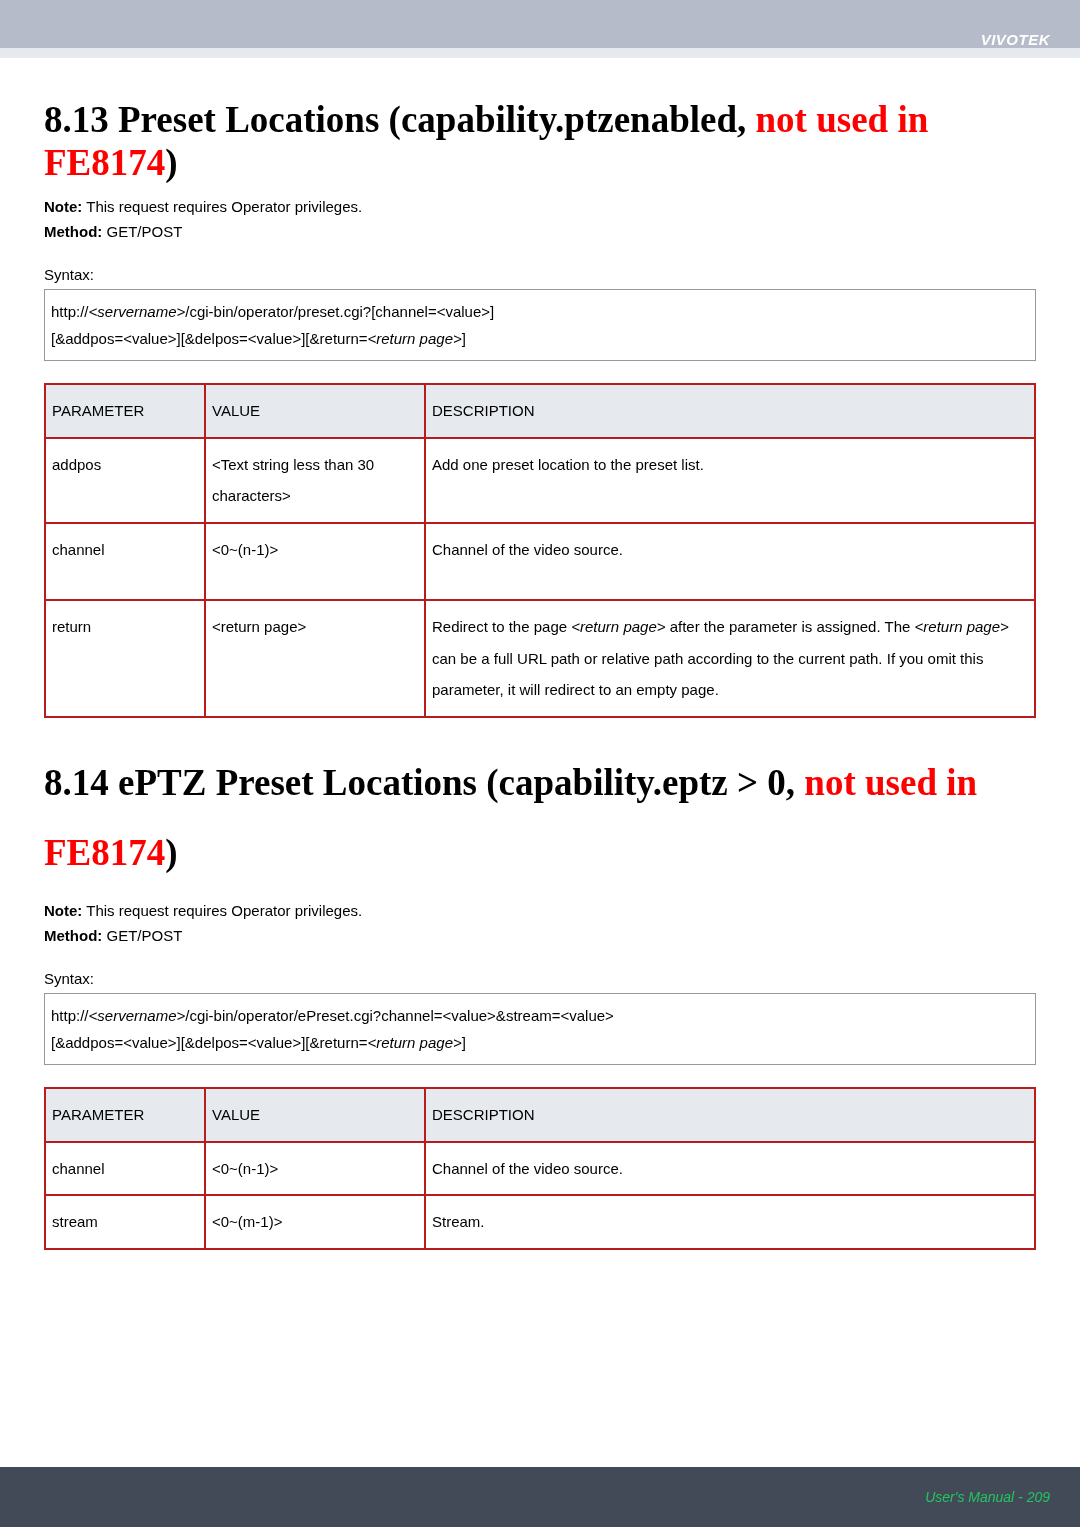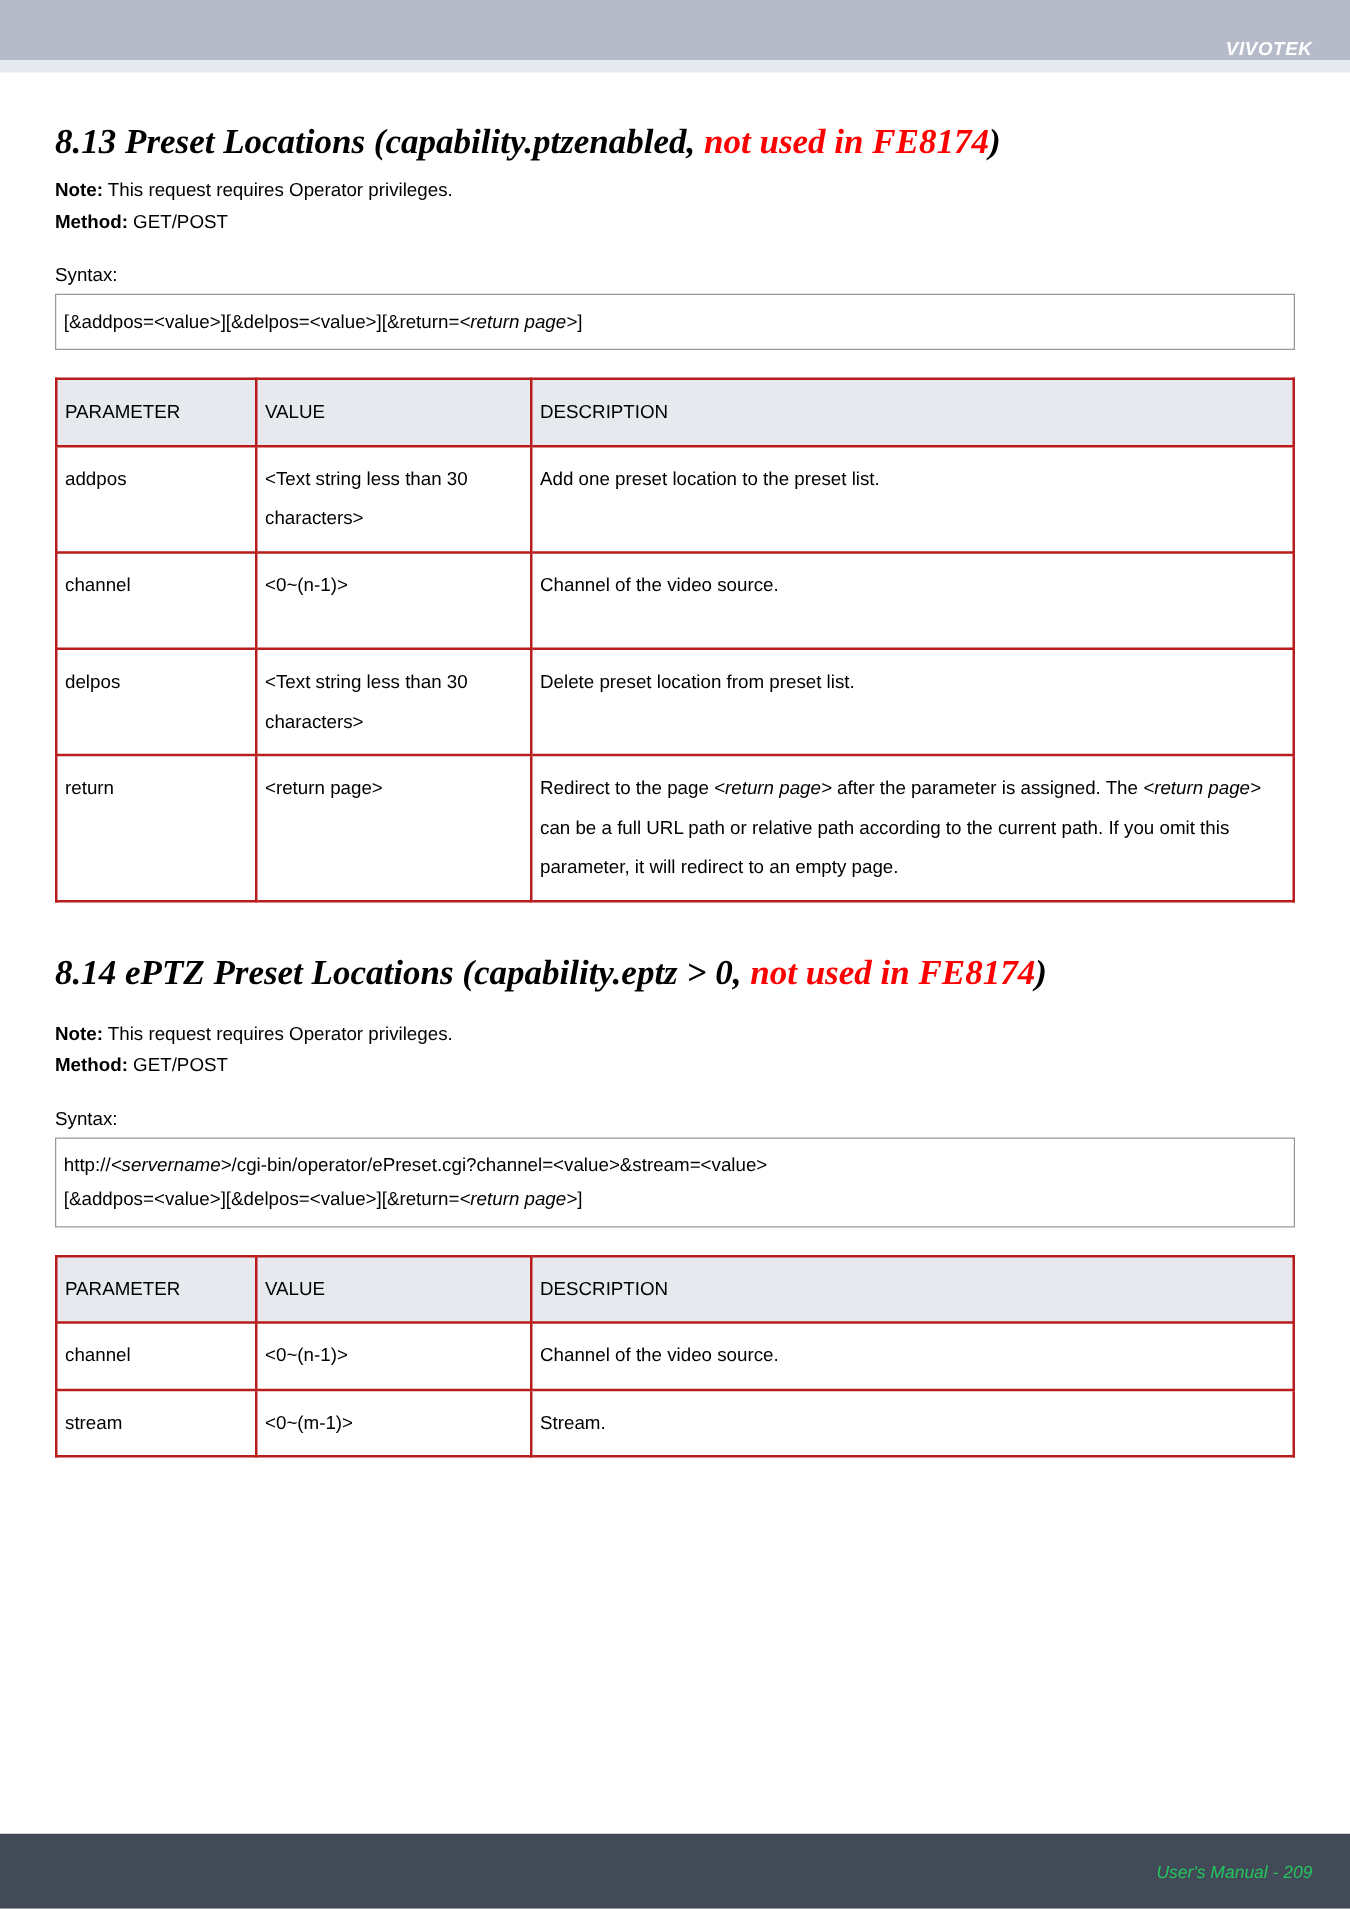--- a/index.html
+++ b/index.html
@@ -30,25 +30,24 @@
   }
   .banner-sep {
     height: 10px;
     background: #e6e9ee;
   }
   .content {
     padding: 30px 44px 0 44px;
   }
   h2 {
     font-family: "Times New Roman", Times, serif;
-    font-size: 28px;
+    font-size: 37px;
     font-weight: bold;
     margin-top: 10px;
     margin-bottom: 14px;
-    font-style: italic;
   }
   h2 .red { color: #ff0000; }
   .note-line, .method-line {
     font-size: 15px;
     margin-bottom: 8px;
   }
   .bold { font-weight: bold; }
   .syntax-label {
     font-size: 15px;
     margin-top: 26px;
@@ -118,20 +117,23 @@
   <p class="note-line">
     <span class="bold">Note:</span><span> This request requires Operator privileges.</span>
   </p>
   <p class="method-line">
     <span class="bold">Method:</span><span> GET/POST</span>
   </p>
 
   <p class="syntax-label">Syntax:</p>
   <div class="syntax-box">
     <span class="line">
+      <span>http://</span><span class="ital">&lt;servername&gt;</span><span>/cgi-bin/operator/preset.cgi?[channel=&lt;value&gt;]</span>
+    </span>
+    <span class="line">
       <span>[&amp;addpos=&lt;value&gt;][&amp;delpos=&lt;value&gt;][&amp;return=</span><span class="ital">&lt;return page&gt;</span><span>]</span>
     </span>
   </div>
 
   <table class="param-table">
     <tbody>
         <tr>
       <th class="col-param">PARAMETER</th>
       <th class="col-value">VALUE</th>
       <th>DESCRIPTION</th>
@@ -140,25 +142,20 @@
       <td>addpos</td>
       <td>&lt;Text string less than 30 characters&gt;</td>
       <td>Add one preset location to the preset list.</td>
     </tr>
     <tr>
       <td>channel</td>
       <td>&lt;0~(n-1)&gt;</td>
       <td style="padding-bottom:34px;">Channel of the video source.</td>
     </tr>
     <tr>
-      <td>delpos</td>
-      <td>&lt;Text string less than 30 characters&gt;</td>
-      <td>Delete preset location from preset list.</td>
-    </tr>
-    <tr>
       <td>return</td>
       <td>&lt;return page&gt;</td>
       <td>
         <span>Redirect to the page </span><span class="ital">&lt;return page&gt;</span><span> after the parameter is assigned. The </span><span class="ital">&lt;return page&gt;</span><span> can be a full URL path or relative path according to the current path. If you omit this parameter, it will redirect to an empty page.</span>
       </td>
     </tr>
   </tbody>
     </table>
 
   <h2 class="wrap">

